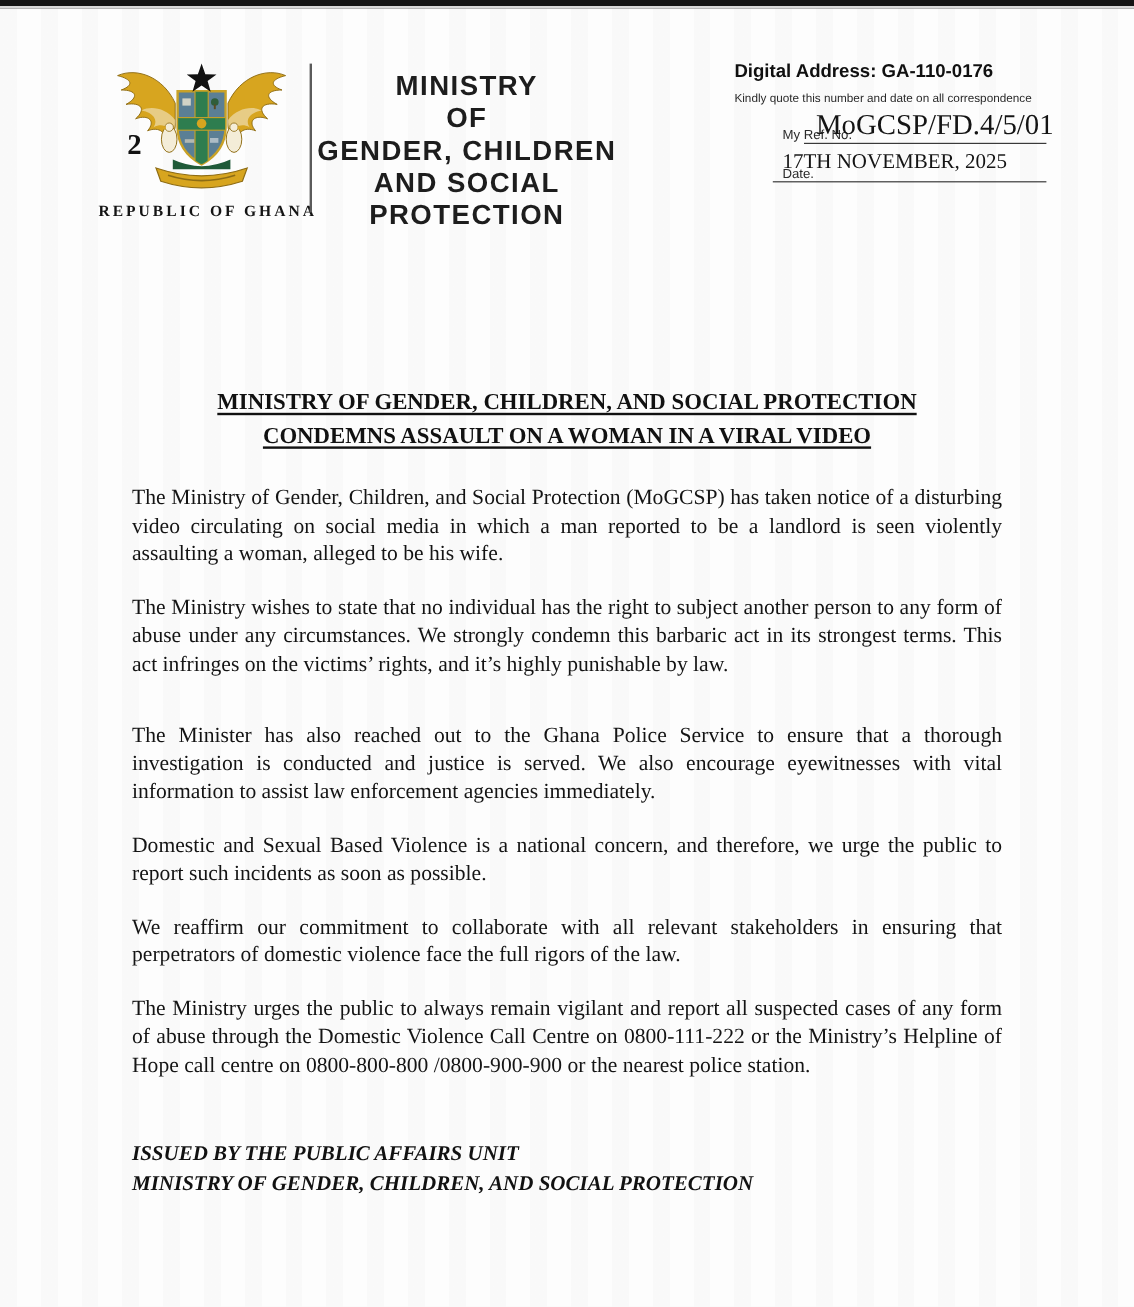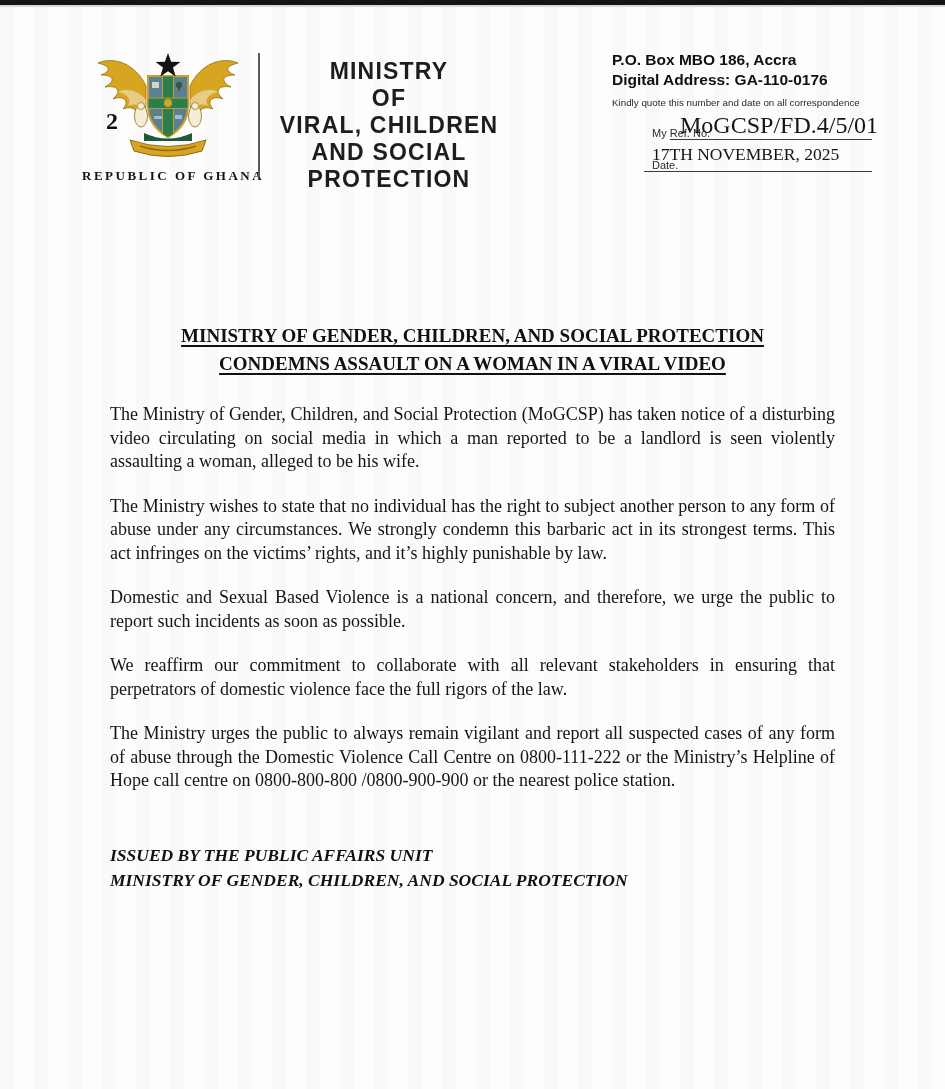--- a/index.html
+++ b/index.html
@@ -137,27 +137,26 @@
       </svg>
       <div class="crest-watermark">2</div>
       <div class="crest-caption">REPUBLIC OF GHANA</div>
     </div>
 
     <div class="vert-divider"></div>
 
     <div class="ministry-name">
       <div>MINISTRY</div>
       <div>OF</div>
-      <div>VIRAL, CHILDREN</div>
+      <div>GENDER, CHILDREN</div>
       <div>AND SOCIAL</div>
       <div>PROTECTION</div>
     </div>
 
     <div class="contact">
-      <div class="bold-line">P.O. Box MBO 186, Accra</div>
       <div class="bold-line">Digital Address: GA-110-0176</div>
       <div class="note">Kindly quote this number and date on all correspondence</div>
 
       <div class="ref-row">
         <span class="lbl">My Ref. No.</span>
         <span class="line myref-line"></span>
         <span class="myref-val">MoGCSP/FD.4/5/01</span>
       </div>
 
 
@@ -170,20 +169,21 @@
   </div>
 
   <div class="doc-body">
     <h1 class="doc-title">
       <span class="tl">MINISTRY OF GENDER, CHILDREN, AND SOCIAL PROTECTION</span><br>
       <span class="tl">CONDEMNS ASSAULT ON A WOMAN IN A VIRAL VIDEO</span>
     </h1>
 
     <p>The Ministry of Gender, Children, and Social Protection (MoGCSP) has taken notice of a disturbing video circulating on social media in which a man reported to be a landlord is seen violently assaulting a woman, alleged to be his wife.</p>
     <p>The Ministry wishes to state that no individual has the right to subject another person to any form of abuse under any circumstances. We strongly condemn this barbaric act in its strongest terms. This act infringes on the victims’ rights, and it’s highly punishable by law.</p>
+    <p class="gap-before">The Minister has also reached out to the Ghana Police Service to ensure that a thorough investigation is conducted and justice is served. We also encourage eyewitnesses with vital information to assist law enforcement agencies immediately.</p>
     <p>Domestic and Sexual Based Violence is a national concern, and therefore, we urge the public to report such incidents as soon as possible.</p>
     <p>We reaffirm our commitment to collaborate with all relevant stakeholders in ensuring that perpetrators of domestic violence face the full rigors of the law.</p>
     <p>The Ministry urges the public to always remain vigilant and report all suspected cases of any form of abuse through the Domestic Violence Call Centre on 0800-111-222 or the Ministry’s Helpline of Hope call centre on 0800-800-800 /0800-900-900 or the nearest police station.</p>
 
     <div class="doc-footer">
       <div>ISSUED BY THE PUBLIC AFFAIRS UNIT</div>
       <div>MINISTRY OF GENDER, CHILDREN, AND SOCIAL PROTECTION</div>
     </div>
   </div>
 </div>

